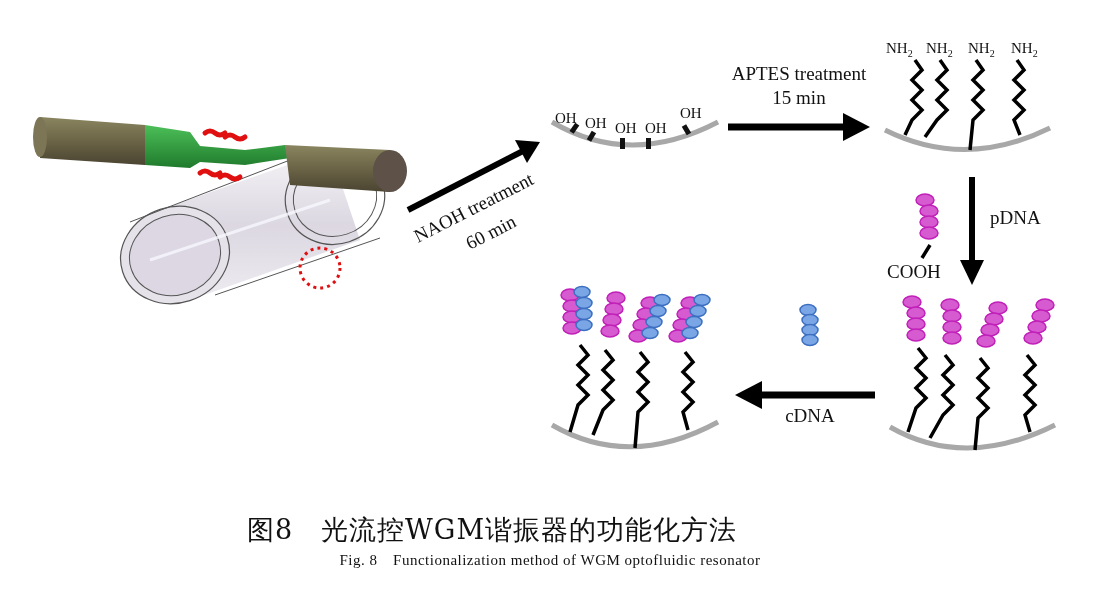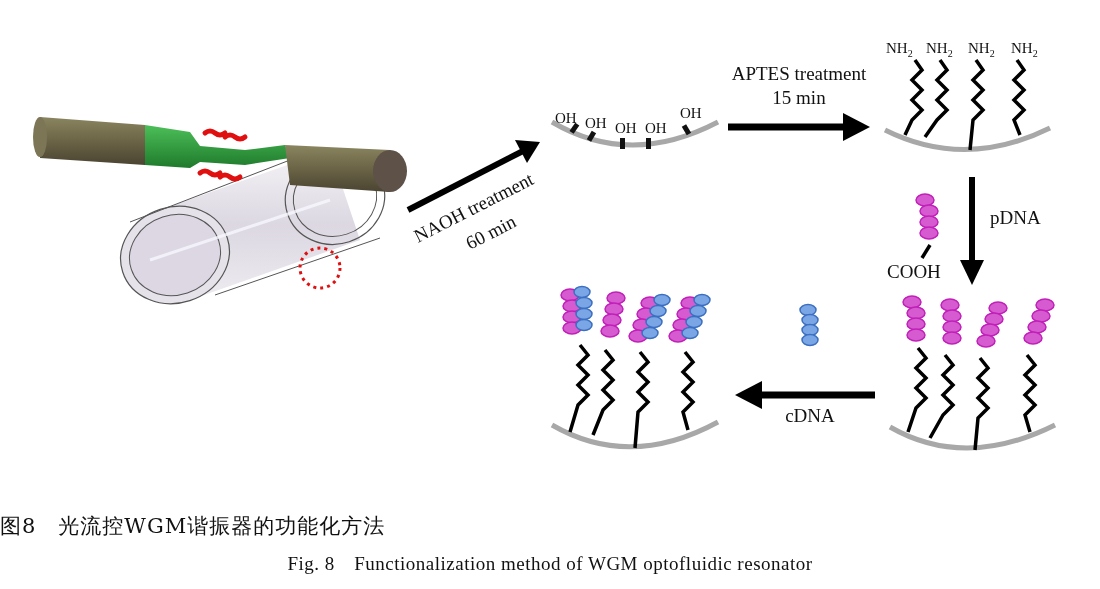--- a/index.html
+++ b/index.html
@@ -1,20 +1,20 @@
 <!DOCTYPE html>
 <html><head>
 <meta charset="utf-8">
 <style>
   html,body{margin:0;padding:0;background:#ffffff;}
   body{width:1100px;height:589px;position:relative;overflow:hidden;font-family:"Liberation Serif","DejaVu Serif",serif;color:#111;}
   svg{position:absolute;left:0;top:0;}
   .lbl{font-family:"Liberation Serif","DejaVu Serif",serif;fill:#111;}
-  .cap-cn{position:absolute;left:0;width:984px;top:512px;font-size:21px;font-family:"DejaVu Serif","Liberation Serif",serif;letter-spacing:1px;}
-  .cap-en{position:absolute;left:0;width:1100px;top:551px;text-align:center;font-size:19px;font-family:"Liberation Serif","DejaVu Serif",serif;letter-spacing:0.5px;}
+  .cap-cn{position:absolute;left:0;width:984px;top:512px;text-align:center;font-size:27px;font-family:"DejaVu Serif","Liberation Serif",serif;letter-spacing:1px;}
+  .cap-en{position:absolute;left:0;width:1100px;top:551px;text-align:center;font-size:15px;font-family:"Liberation Serif","DejaVu Serif",serif;letter-spacing:0.5px;}
 </style>
 </head>
 <body>
 
 <svg width="1100" height="500" viewBox="0 0 1100 500">
   <defs>
     <linearGradient id="tubeGrad" x1="0" y1="0" x2="0" y2="1">
       <stop offset="0" stop-color="#f4f2f6"></stop>
       <stop offset="0.5" stop-color="#d8d3de"></stop>
       <stop offset="1" stop-color="#ece9ef"></stop>

